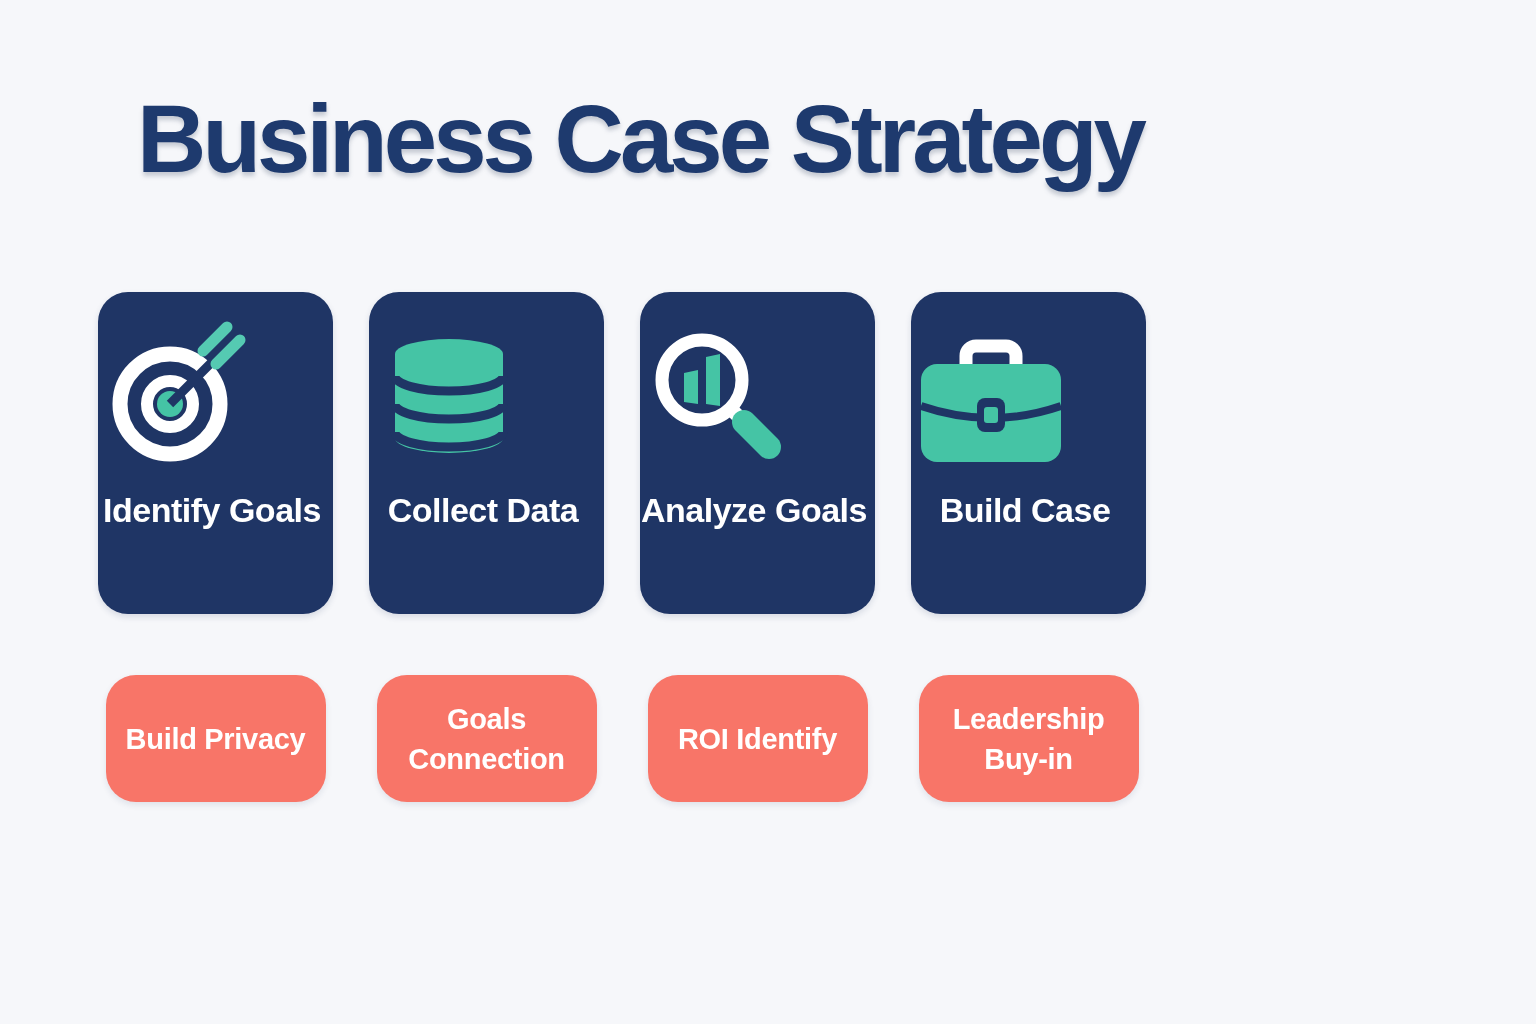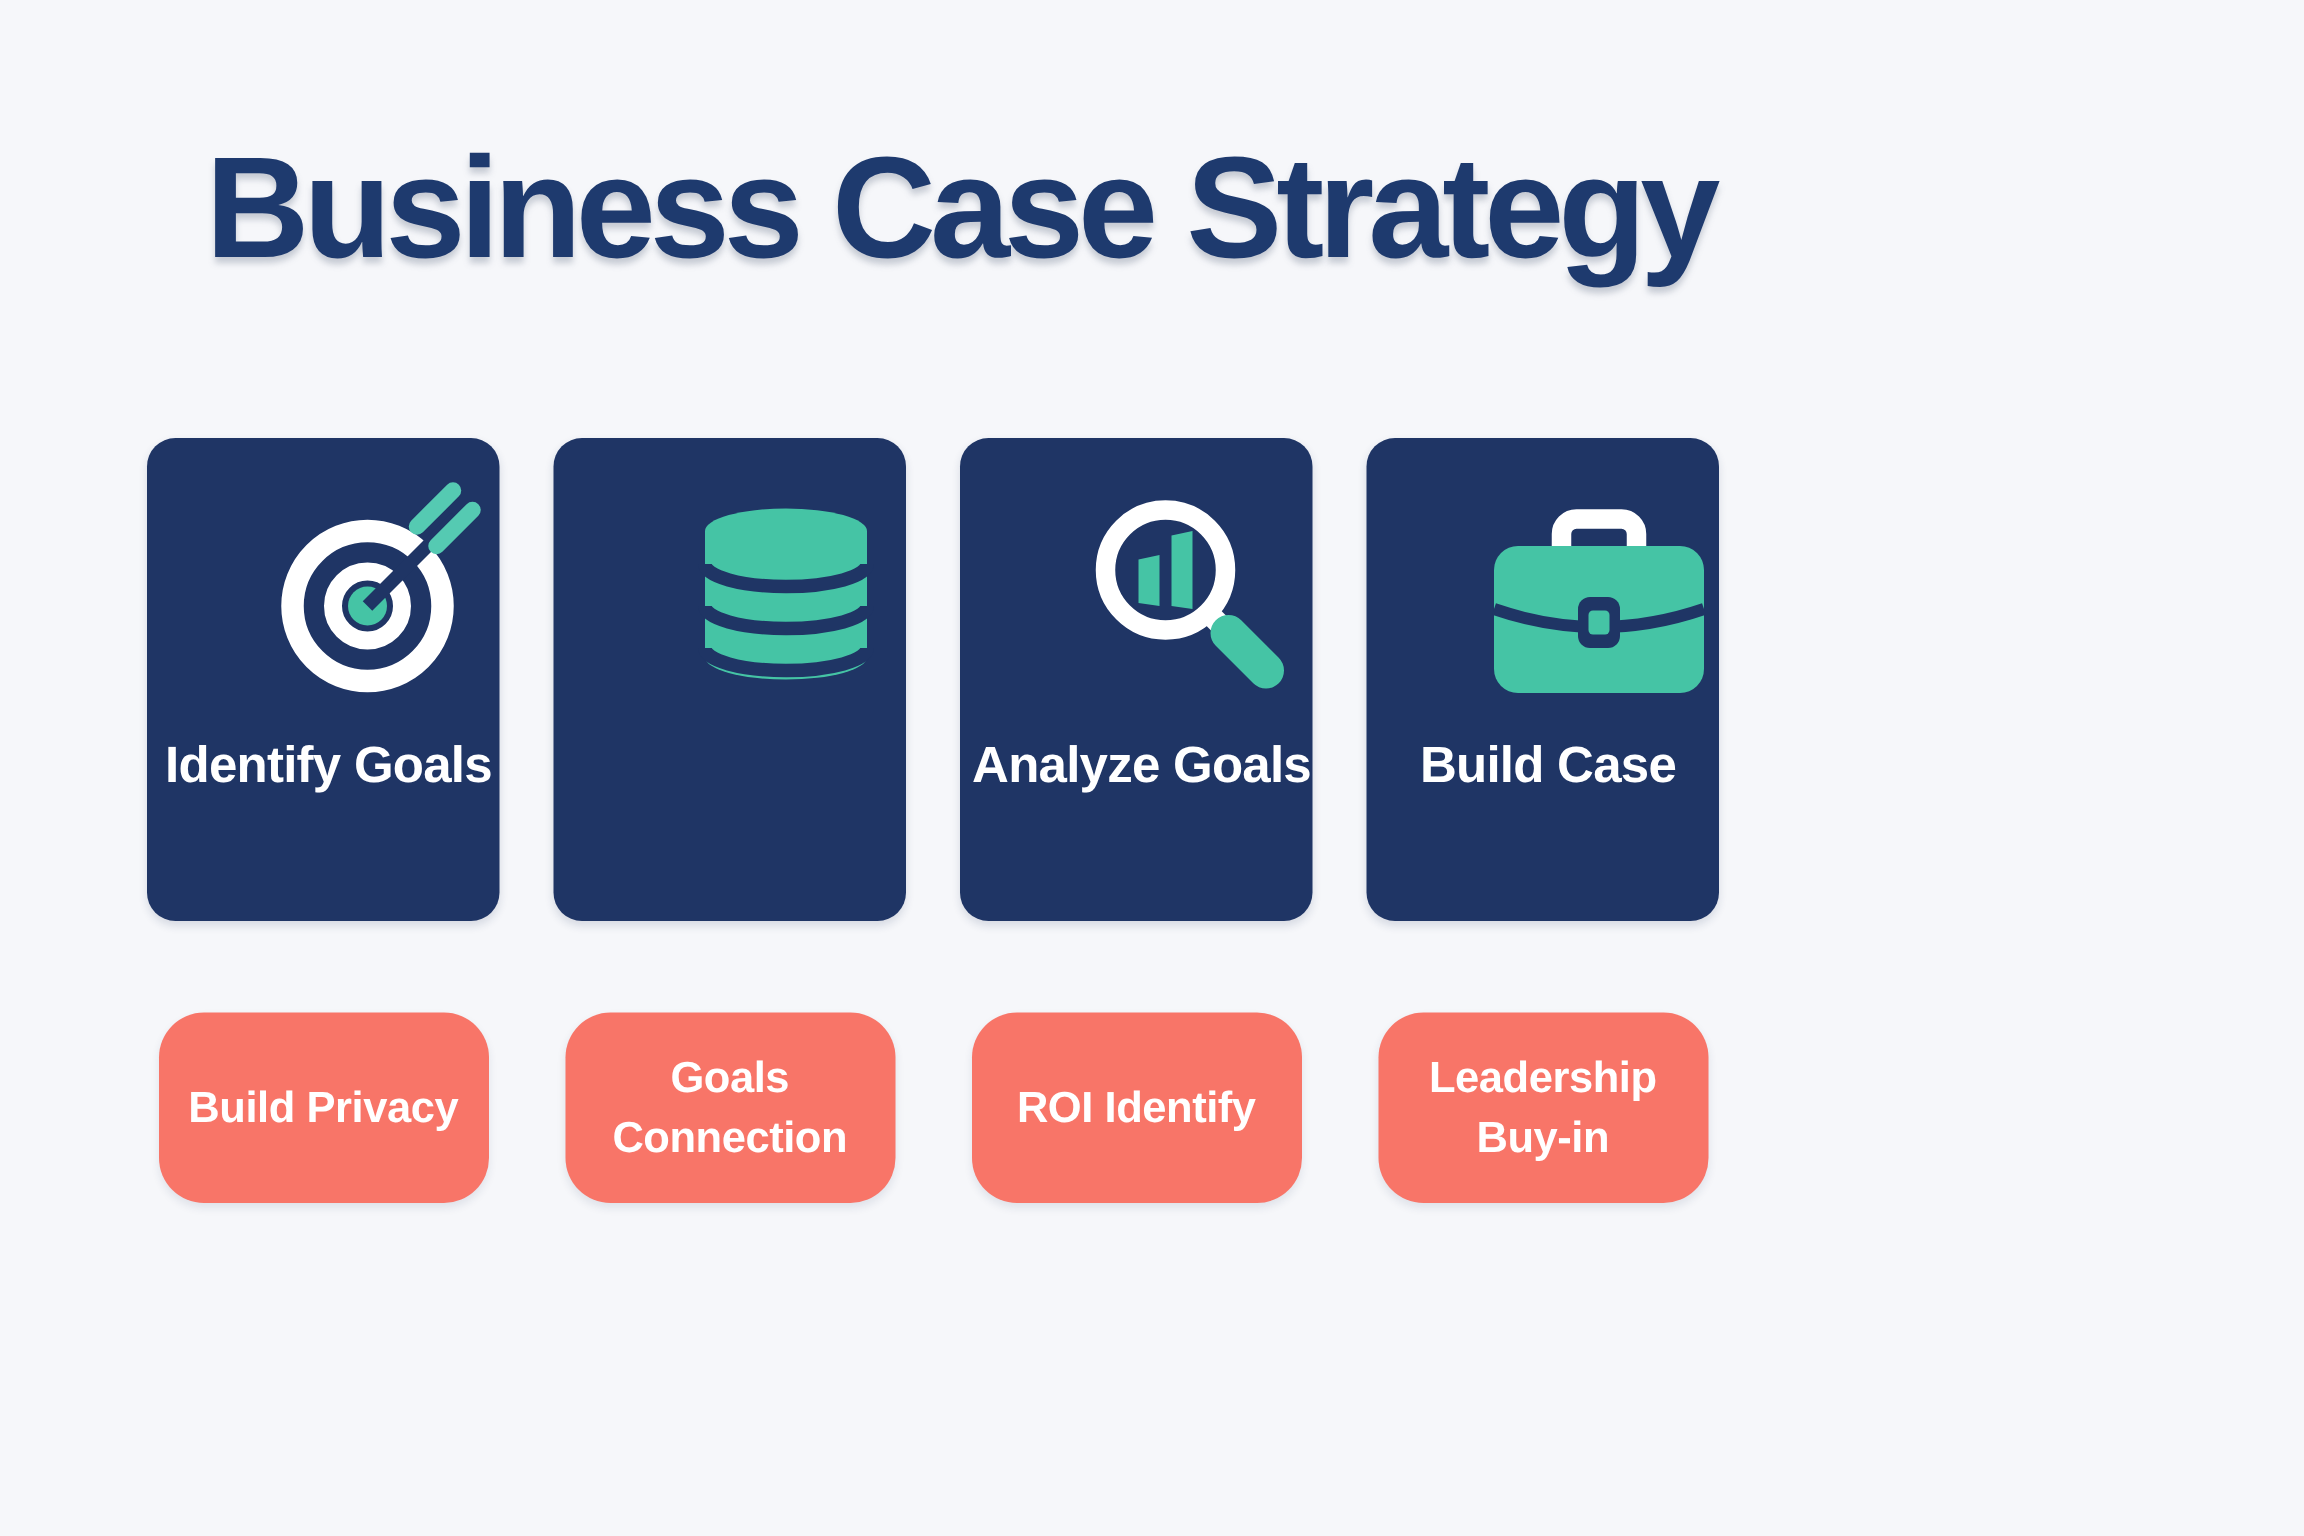--- a/index.html
+++ b/index.html
@@ -29,22 +29,22 @@
     position:absolute;top:292px;left:98px;
     display:flex;gap:36px;
   }
   .column{
     width:235px;
     display:flex;flex-direction:column;align-items:center;
   }
   .step-card{
     width:235px;height:322px;
     background:var(--navy);
-    border-radius:19px;
-    display:flex;flex-direction:column;align-items:flex-end;
+    border-radius:30px;
+    display:flex;flex-direction:column;align-items:flex-start;
     box-shadow:0 3px 6px rgba(30,50,90,0.14);
   }
   .icon-box{
     width:160px;height:160px;margin-top:26px;
     display:flex;align-items:center;justify-content:center;
   }
   .icon-box svg{width:160px;height:160px;display:block;}
   .step-label{
     margin-top:8px;
     width:228px;
@@ -100,20 +100,21 @@
     <div class="column">
       <div class="step-card">
         <div class="icon-box">
           <svg viewBox="0 0 160 160">
             <path d="M26,36 a54,15 0 0 1 108,0 l0,84 a54,15 0 0 1 -108,0 z" fill="var(--teal)"></path>
             <path d="M26,58 a54,15 0 0 0 108,0" fill="none" stroke="var(--navy)" stroke-width="9"></path>
             <path d="M26,86 a54,15 0 0 0 108,0" fill="none" stroke="var(--navy)" stroke-width="9"></path>
             <path d="M26,114 a54,15 0 0 0 108,0" fill="none" stroke="var(--navy)" stroke-width="9"></path>
           </svg>
         </div>
+        <div class="step-label">Collect Data</div>
       </div>
       <div class="tag-card">
         <div class="tag-label">Goals Connection</div>
       </div>
     </div>
 
     <div class="column">
       <div class="step-card">
         <div class="icon-box">
           <svg viewBox="0 0 160 160">

